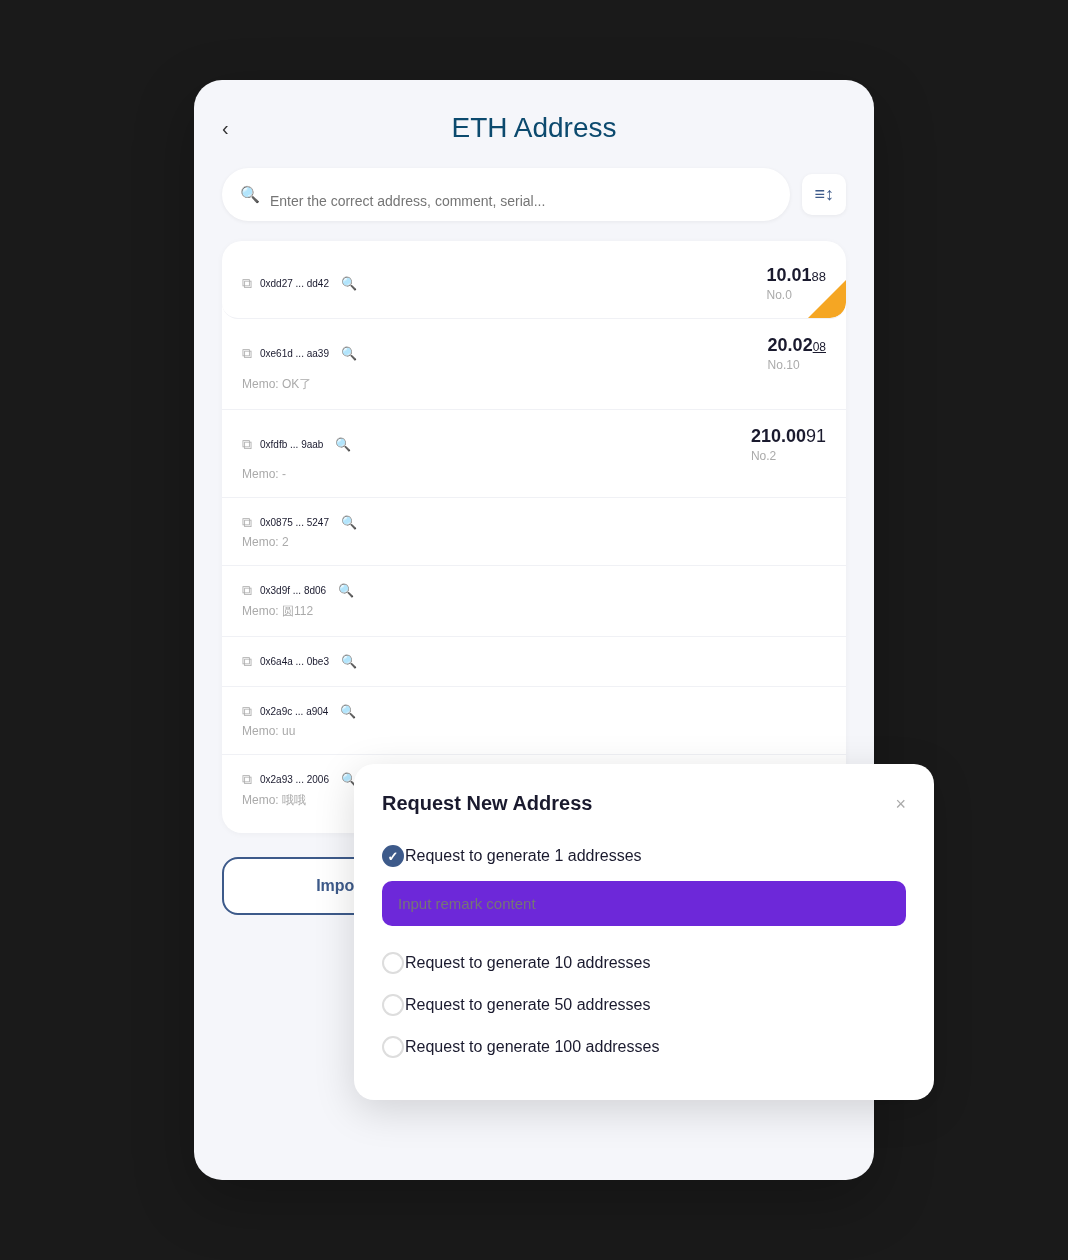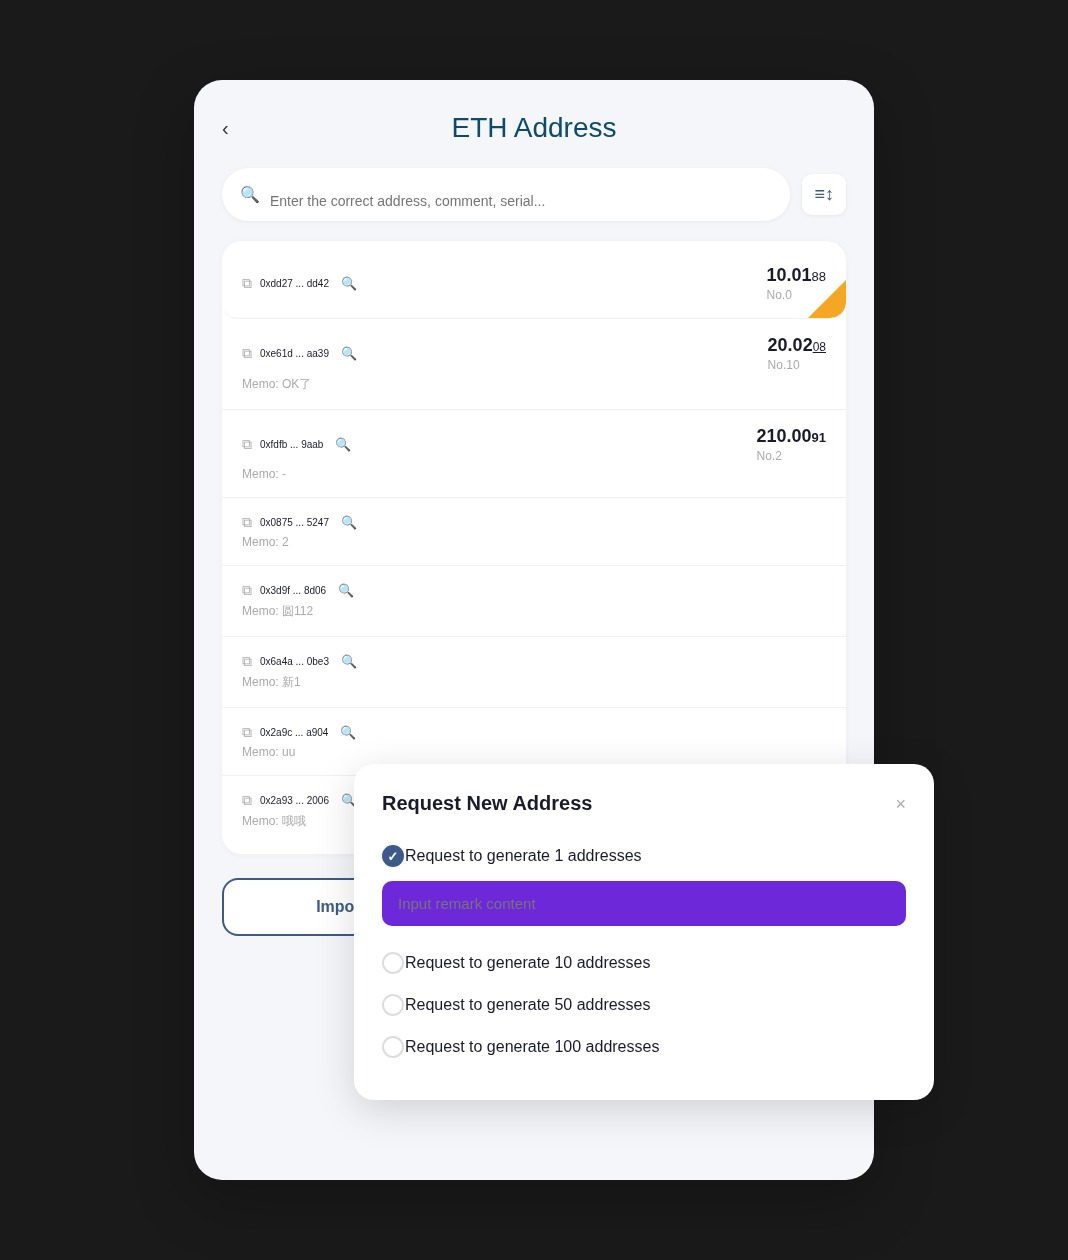--- a/index.html
+++ b/index.html
@@ -338,21 +338,21 @@
       </div>
 
       <div class="address-item">
         <div class="address-row">
           <div class="address-left">
             <span class="copy-icon">⧉</span>
             <span class="address-text">0xfdfb ... 9aab</span>
             <span class="search-addr-icon">🔍</span>
           </div>
           <div class="balance-right">
-            <div><span class="balance-main">210.00</span><span class="balance-sub" style="font-size:13px;font-weight:700;">91</span></div>
+            <div><span class="balance-main">210.00</span><span class="balance-sub" style="font-size:18px;font-weight:400;">91</span></div>
             <div class="no-label">No.2</div>
           </div>
         </div>
         <div class="memo-text">Memo: -</div>
       </div>
 
       <div class="address-item">
         <div class="address-row">
           <div class="address-left">
             <span class="copy-icon">⧉</span>
@@ -375,21 +375,20 @@
       </div>
 
       <div class="address-item">
         <div class="address-row">
           <div class="address-left">
             <span class="copy-icon">⧉</span>
             <span class="address-text">0x6a4a ... 0be3</span>
             <span class="search-addr-icon">🔍</span>
           </div>
         </div>
-        <div class="memo-text">Memo: 新1</div>
       </div>
 
       <div class="address-item">
         <div class="address-row">
           <div class="address-left">
             <span class="copy-icon">⧉</span>
             <span class="address-text">0x2a9c ... a904</span>
             <span class="search-addr-icon">🔍</span>
           </div>
         </div>

